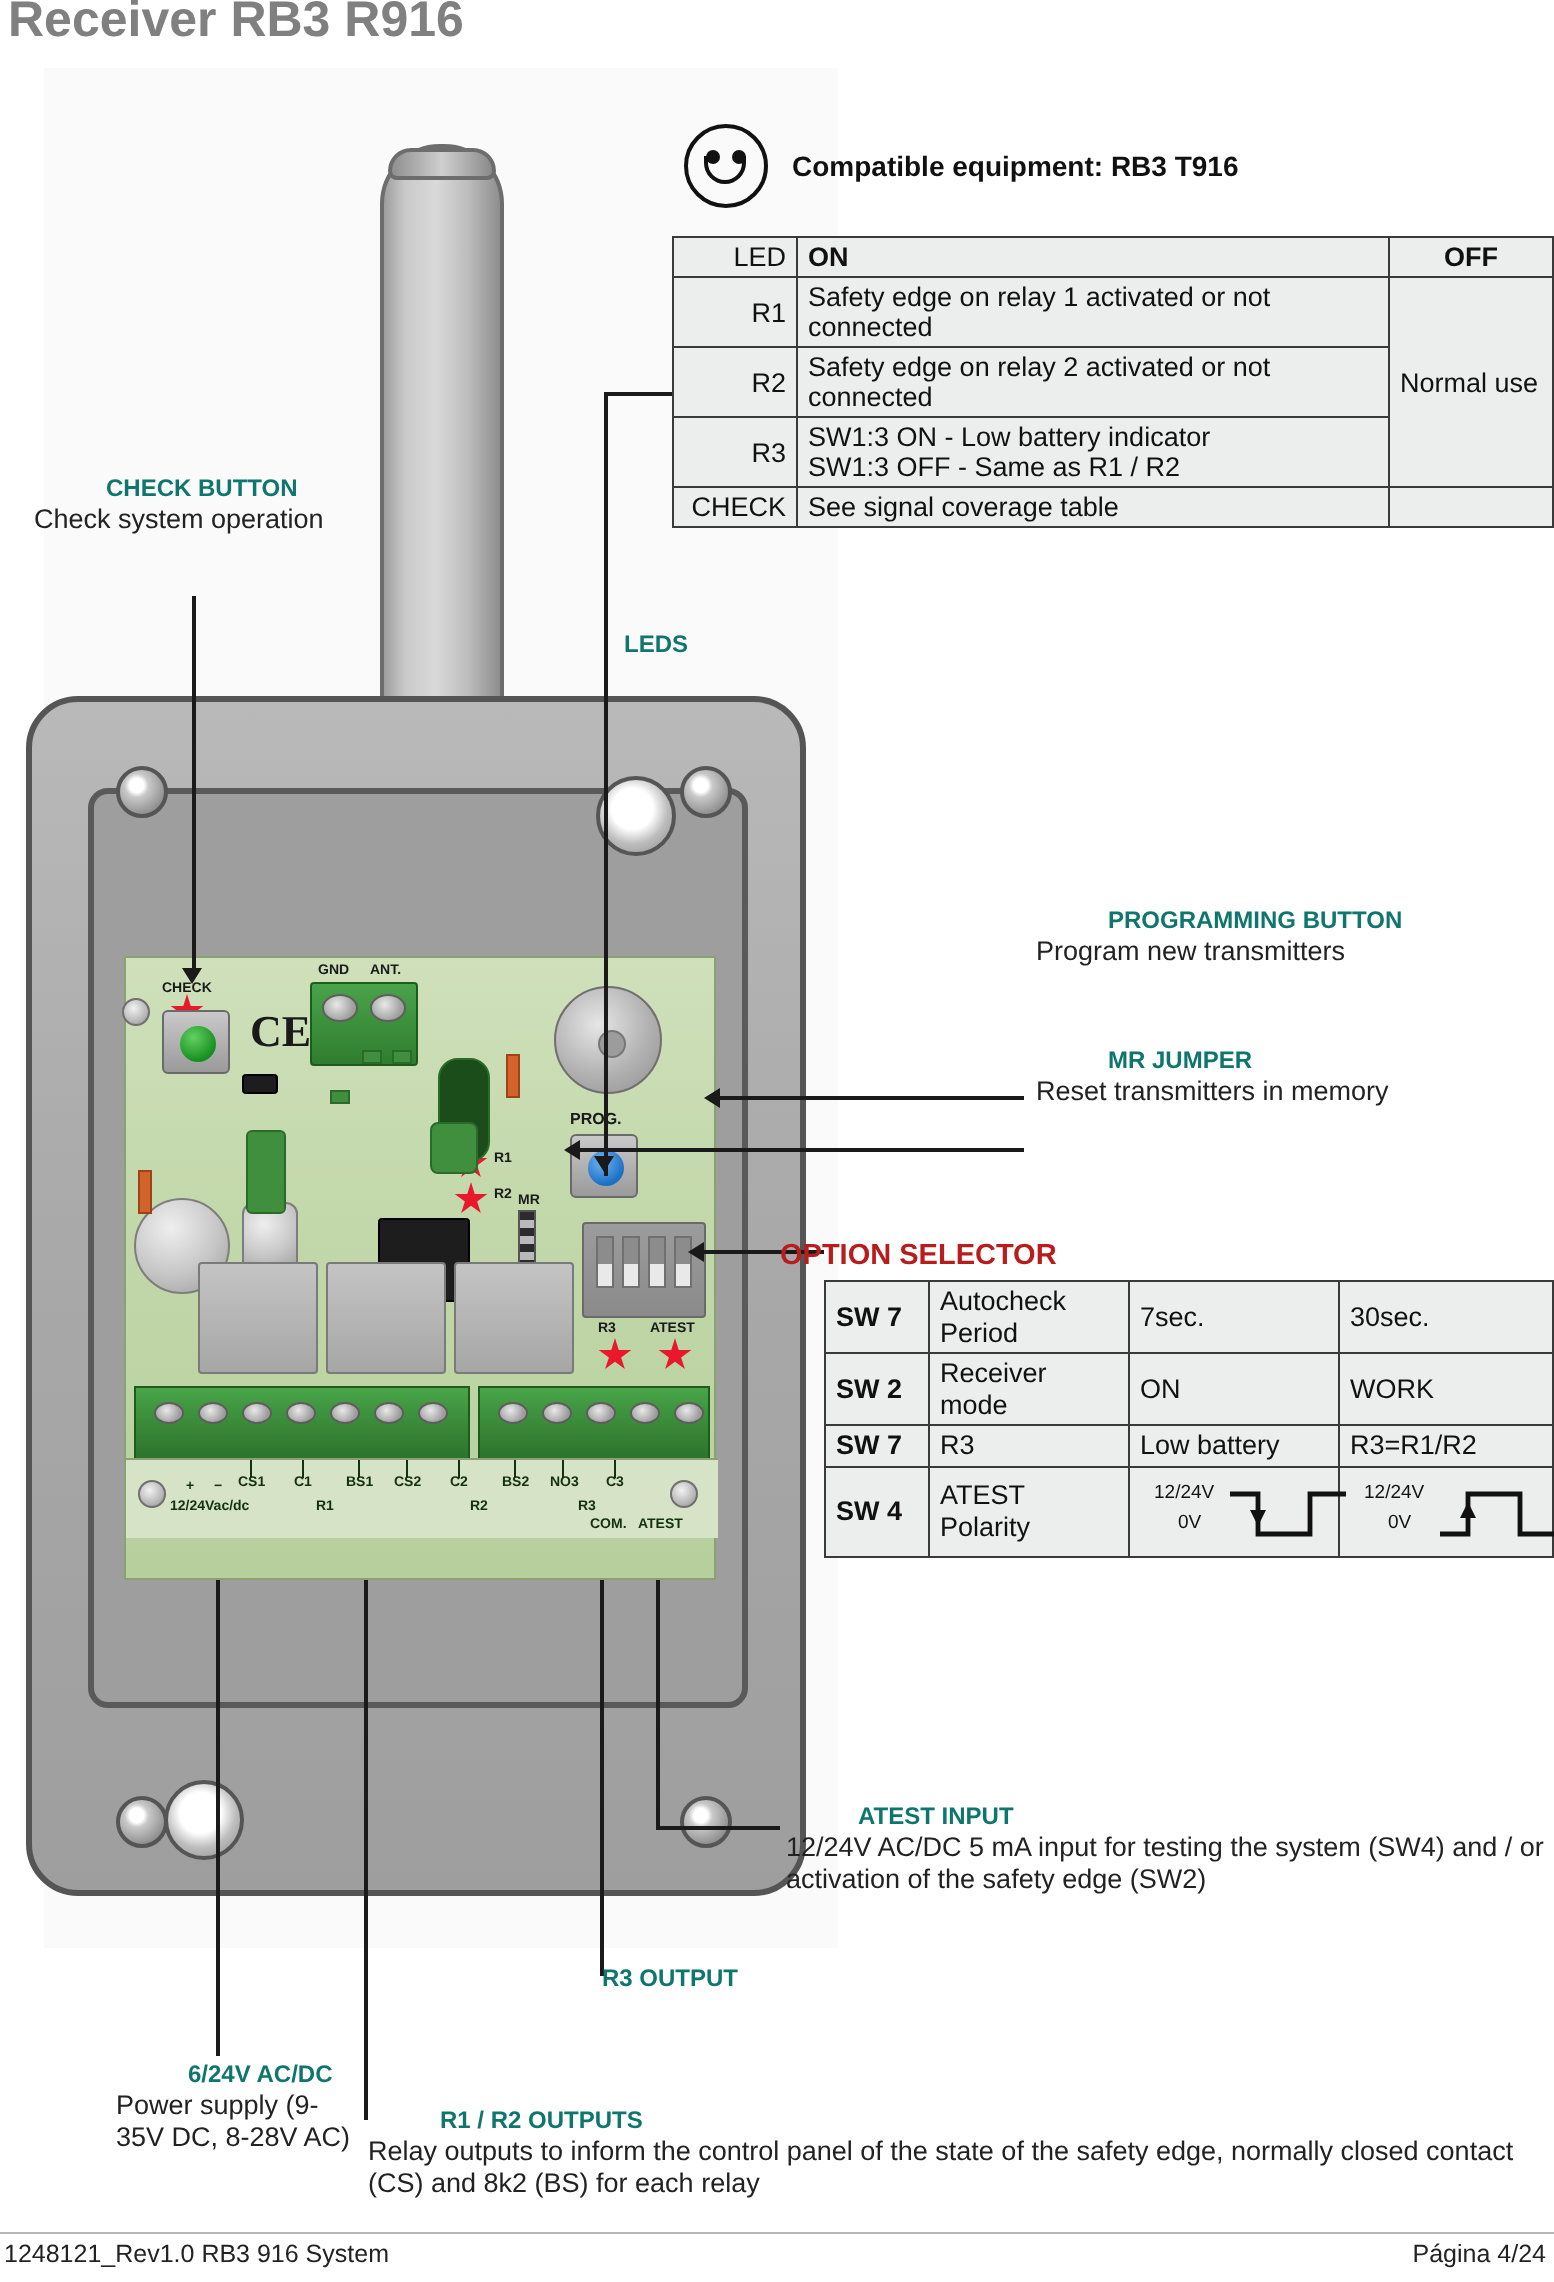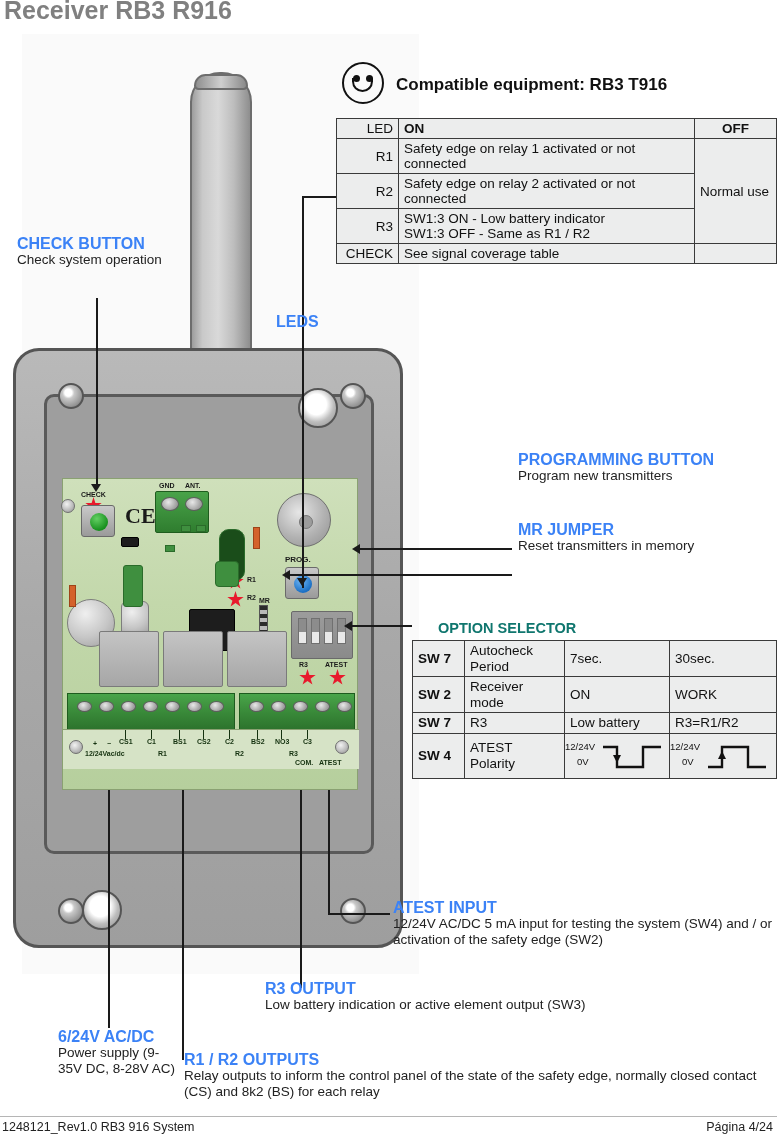--- a/index.html
+++ b/index.html
@@ -176,37 +176,37 @@
     border-top:8px solid #1a1a1a;
   }
   .arrow-lt{
     position:absolute; width:0;height:0;
     border-top:5px solid transparent; border-bottom:5px solid transparent;
     border-right:8px solid #1a1a1a;
   }
 
   
   .callout{ position:absolute; }
-  .callout .hd{ font-size:16px; font-weight:bold; color:#3b82f6; line-height:16px; }
+  .callout .hd{ font-size:12px; font-weight:bold; color:#0f766e; line-height:16px;margin-left:36px; }
   .callout .bd{ font-size:13.5px; color:#222; line-height:16px; }
 
   
   #smiley{
     position:absolute; left:342px; top:62px; width:42px; height:42px;
     border:2.5px solid #111; border-radius:50%;
   }
   #smiley .eye{ position:absolute; width:7px; height:7px; background:#111; border-radius:50%; top:11px;}
   #smiley .eye.l{ left:9px; } #smiley .eye.r{ right:9px; }
   #smiley .mouth{
     position:absolute; left:8px; top:14px; width:21px; height:14px;
     border:2.5px solid #111; border-top:none; border-radius:0 0 16px 16px;
   }
   #compat-text{
     position:absolute; left:396px; top:75px;
-    font-size:17px; font-weight:bold; color:#111; white-space:nowrap;
+    font-size:14px; font-weight:bold; color:#111; white-space:nowrap;
   }
 
   
   table{ border-collapse:collapse; }
   #led-table{
     position:absolute; left:336px; top:118px; width:441px;
     font-size:13.5px;
   }
   #led-table td, #led-table th{
     border:1.4px solid #3a3a3a;
@@ -215,41 +215,41 @@
     vertical-align:middle;
     line-height:15px;
     color:#111;
   }
   #led-table th{ font-weight:bold; }
   #led-table .c-led{ width:62px; text-align:right; font-weight:normal; }
   #led-table .c-off{ width:82px; }
   #led-table .hdr-on{ text-align:left; }
 
   #opt-title{
-    position:absolute; left:438px; top:620px;
-    font-size:14.5px; font-weight:bold; color:#0f766e;
+    position:absolute; left:390px; top:620px;
+    font-size:14.5px; font-weight:bold; color:#b91c1c;
   }
   #opt-table{
     position:absolute; left:412px; top:640px; width:365px;
     font-size:13.5px;
   }
   #opt-table td, #opt-table th{
     border:1.4px solid #3a3a3a;
     background:#eceded;
     padding:2px 5px;
     vertical-align:middle;
     line-height:15.5px;
     color:#111;
   }
   #opt-table th{ font-weight:bold; text-align:left; }
   #opt-table .c-sw{ width:52px; font-weight:bold; }
   #opt-table .c-fn{ width:100px; }
   #opt-table .c-on{ width:105px; }
   #opt-table .c-off{ width:auto; }
-  .wave-cell{ padding:1px 0 !important; }
+  .wave-cell{ padding:1px 12px !important; }
   .wave-wrap{ position:relative; width:100%; height:42px; }
   .wave-lab{
     position:absolute; font-size:9.5px; color:#111; line-height:11px; white-space:nowrap;
   }
 
   
   #footer-left{
     position:absolute; left:2px; top:1120px; font-size:12.5px; color:#222;
   }
   #footer-right{
@@ -437,21 +437,20 @@
     <div class="bd">Program new transmitters</div>
   </div>
 
   <div class="callout" style="left:393px; top:900px; width:384px;">
     <div class="hd">ATEST INPUT</div>
     <div class="bd">12/24V AC/DC 5 mA input for testing the system (SW4) and / or activation of the safety edge (SW2)</div>
   </div>
 
   <div class="callout" style="left:265px; top:981px; width:500px;">
     <div class="hd">R3 OUTPUT</div>
-    <div class="bd">Low battery indication or active element output (SW3)</div>
   </div>
 
   <div class="callout" style="left:58px; top:1029px; width:120px;">
     <div class="hd">6/24V AC/DC</div>
     <div class="bd">Power supply (9-35V DC, 8-28V AC)</div>
   </div>
 
   <div class="callout" style="left:184px; top:1052px; width:590px;">
     <div class="hd">R1 / R2 OUTPUTS</div>
     <div class="bd">Relay outputs to inform the control panel of the state of the safety edge, normally closed contact (CS) and 8k2 (BS) for each relay</div>

